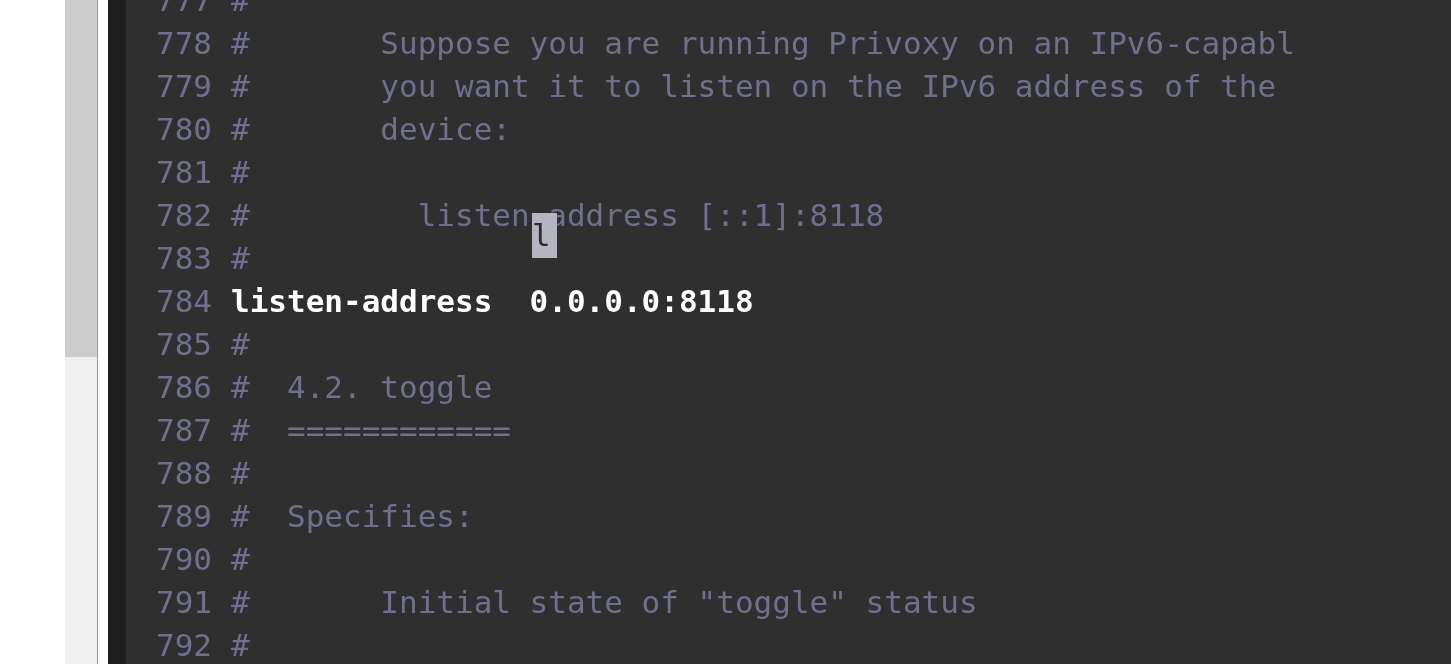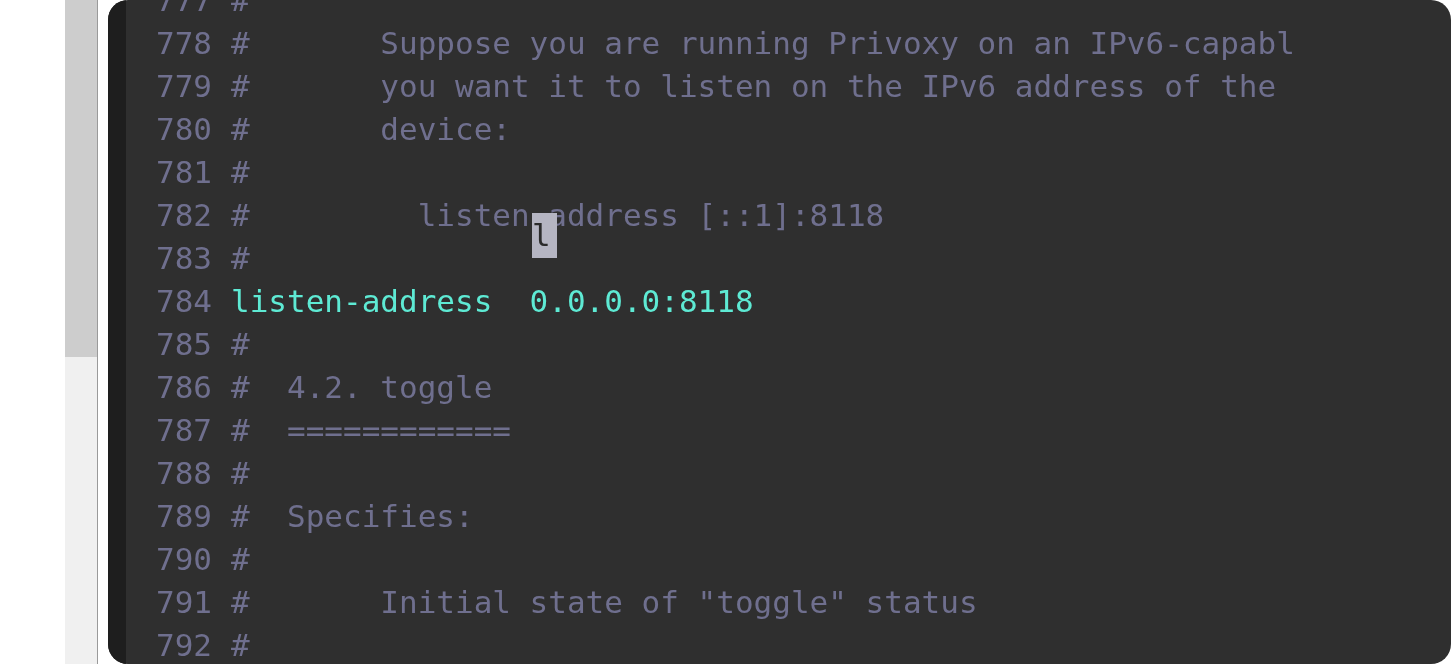--- a/index.html
+++ b/index.html
@@ -53,21 +53,20 @@
     background: #ffffff;
   }
 
   
   .editor {
     position: absolute;
     left: 108px; top: 0;
     width: 1343px; height: 664px;
     background: #2f2f2f;
     overflow: hidden;
-    border-radius: 20px;
   }
   .editor-edge {
     position: absolute;
     left: 0; top: 0;
     width: 18px; height: 664px;
     background: #1e1e1e;
   }
 
   .code {
     position: absolute;
@@ -89,22 +88,22 @@
     text-align: right;
     color: #6f6f8e;
     font-size: 31px;
     letter-spacing: 0;
   }
   .txt {
     color: #6f6f8e;
     padding-left: 19px;
   }
   .txt.active {
-    color: #5eead4;
-    font-weight: normal;
+    color: #ffffff;
+    font-weight: bold;
   }
 
   
   .cursor {
     position: absolute;
     left: 424px;
     top: 213px;
     width: 25px;
     height: 45px;
     background: #b5b5c2;

